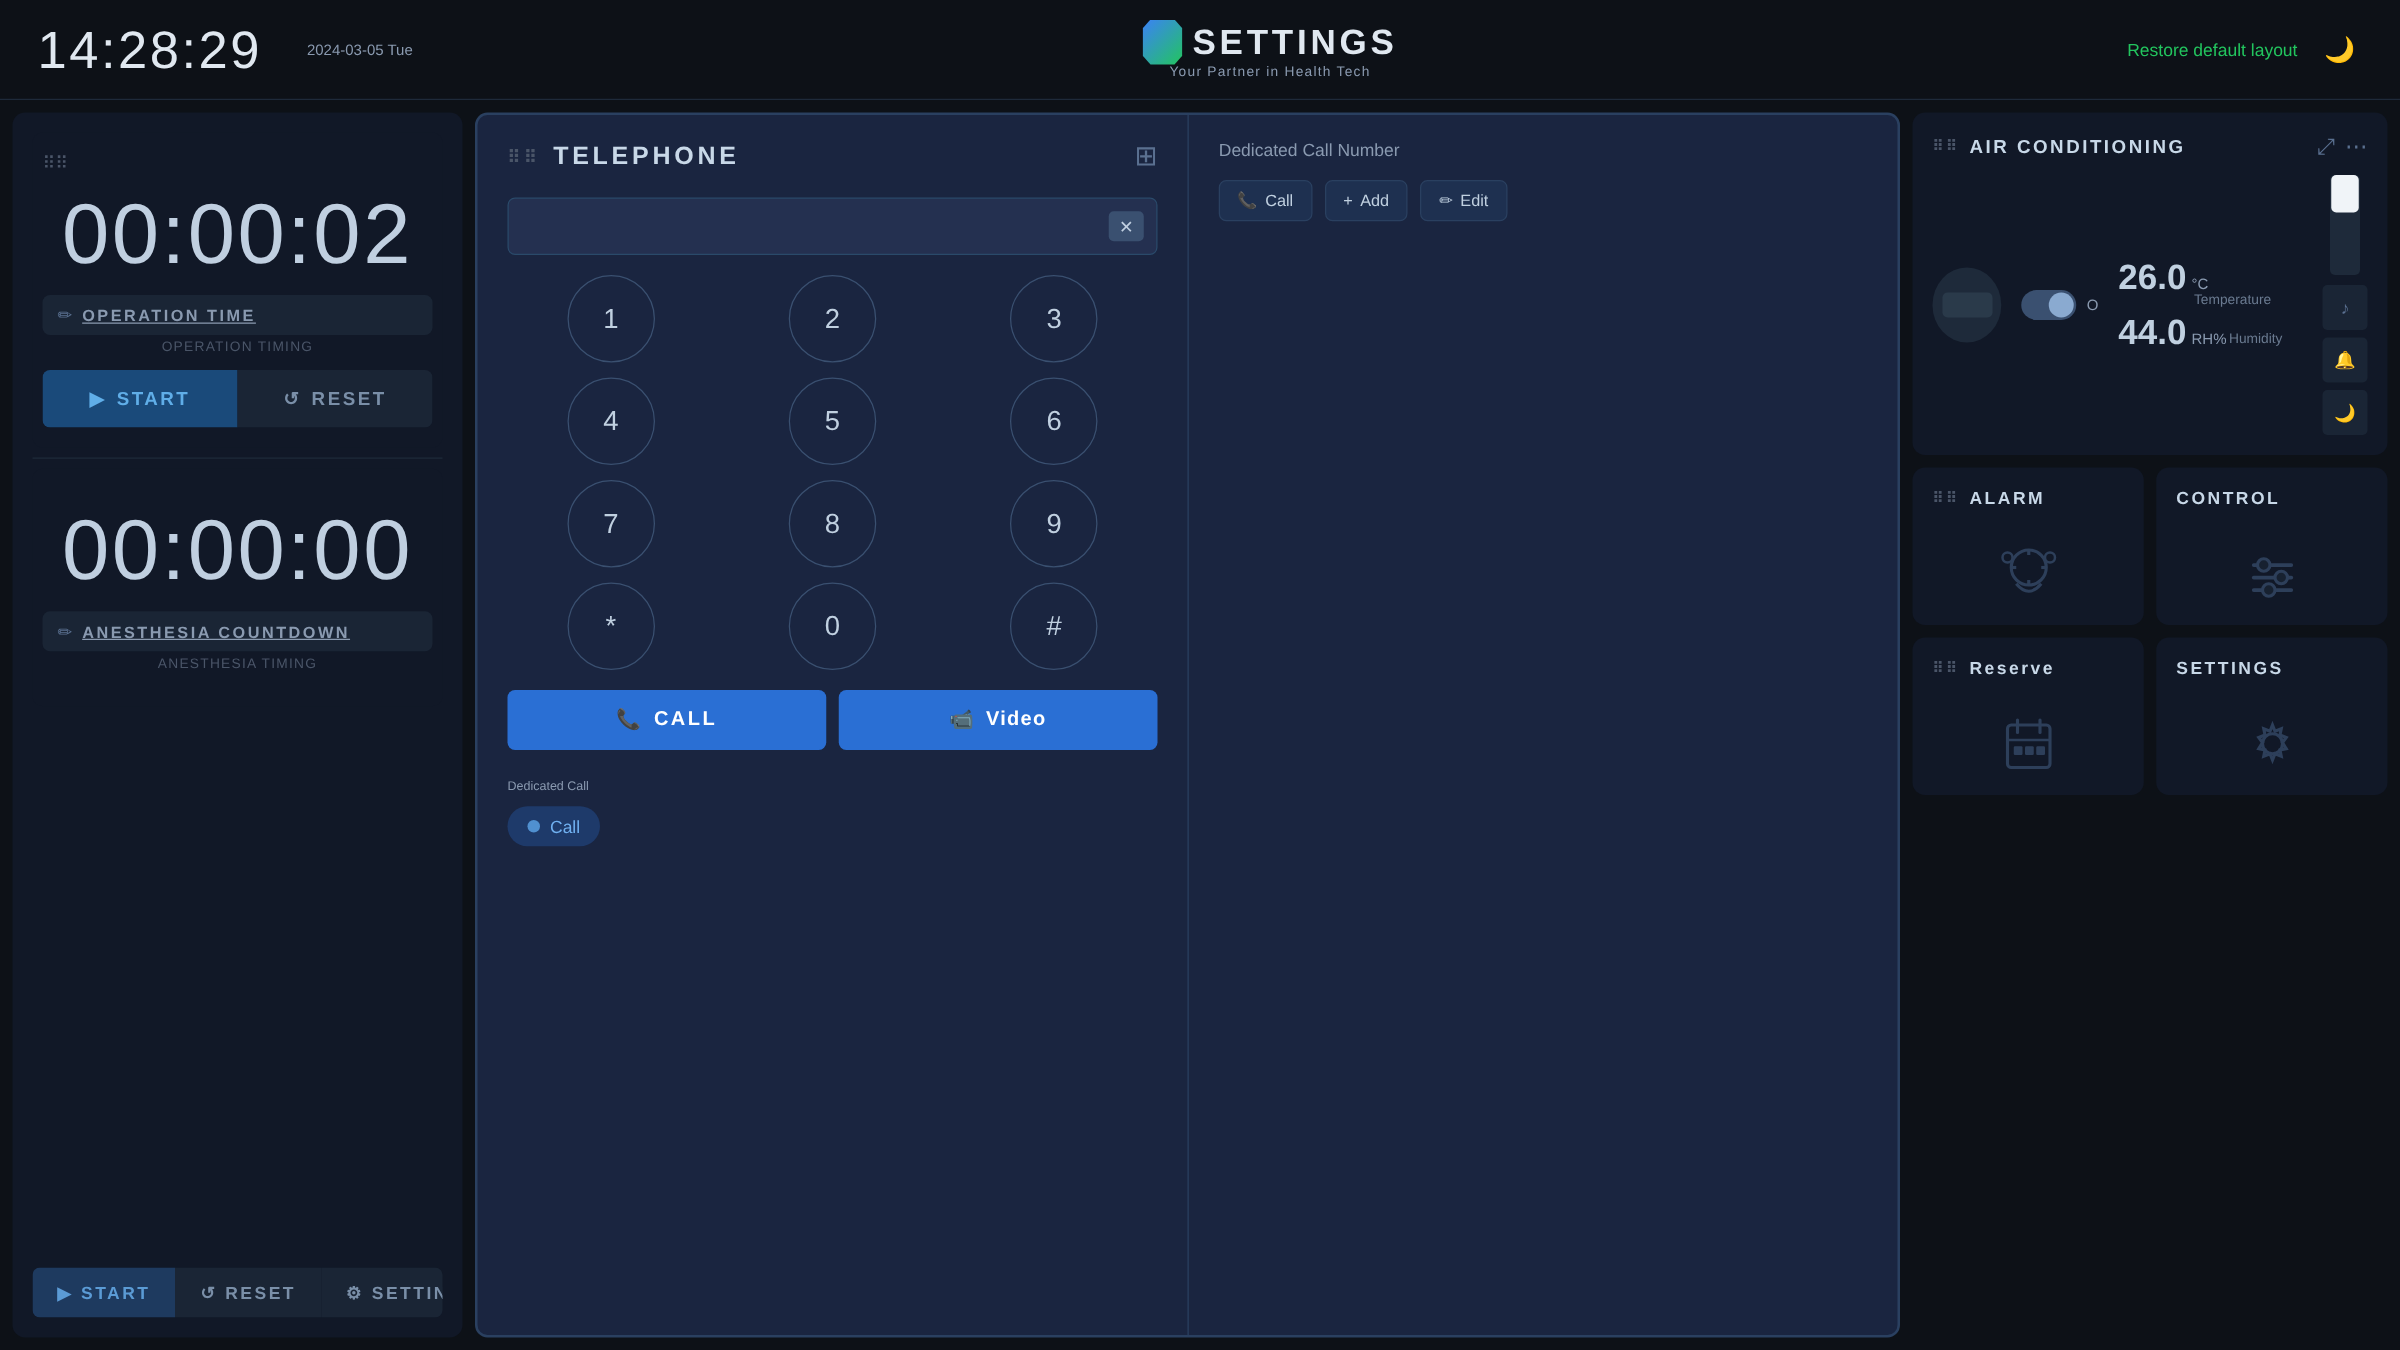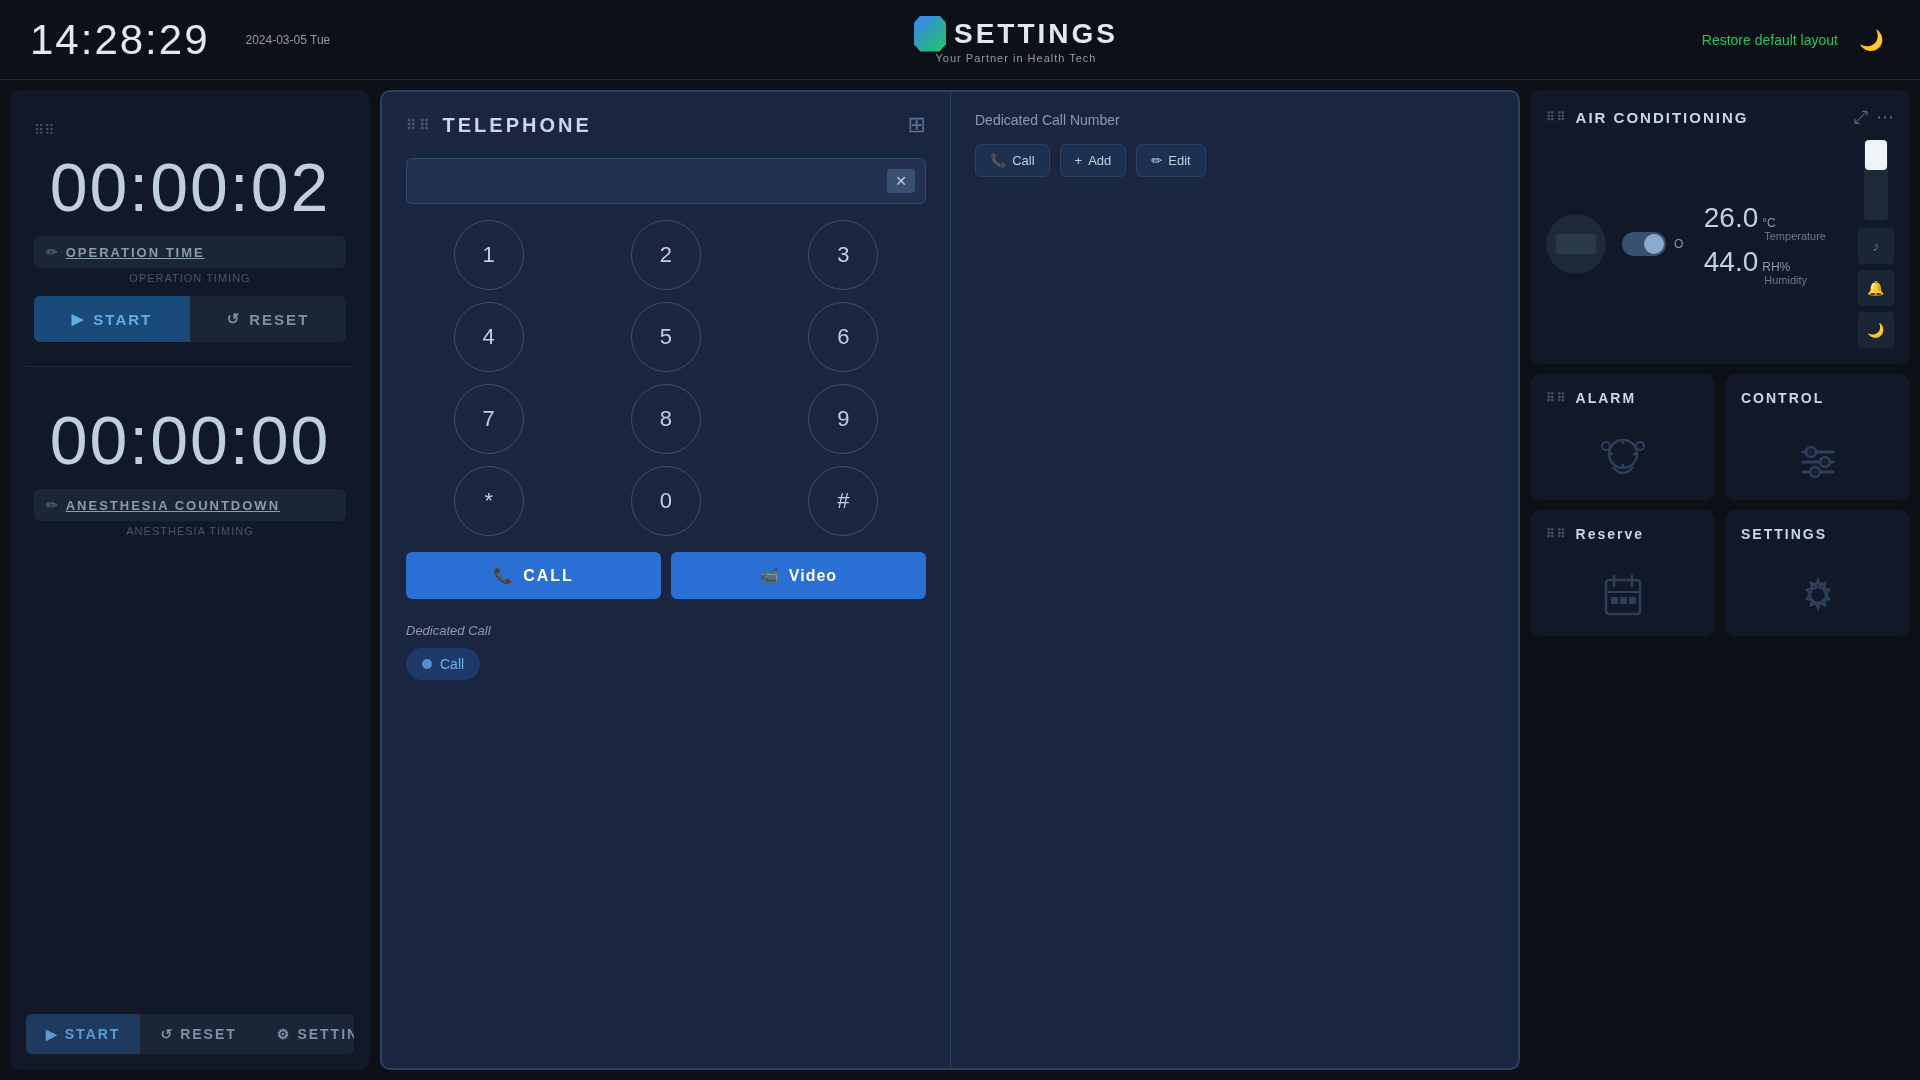--- a/index.html
+++ b/index.html
@@ -345,21 +345,21 @@
       font-size: 16px;
       font-weight: 700;
       letter-spacing: 1px;
       cursor: pointer;
       display: flex;
       align-items: center;
       justify-content: center;
       gap: 8px;
     }
     .dedicated-call-section { margin-top: 8px; }
-    .dedicated-call-label { font-size: 13px; color: #8a9ab0; margin-bottom: 10px; font-style: italic; }
+    .dedicated-call-label { font-size: 10px; color: #8a9ab0; margin-bottom: 10px; }
     .dedicated-call-btn {
       background: #1e3a6a;
       border: none;
       color: #70b0f0;
       padding: 8px 16px;
       border-radius: 20px;
       font-size: 14px;
       cursor: pointer;
       display: flex;
       align-items: center;
@@ -450,21 +450,21 @@
       width: 20px;
       height: 20px;
       border-radius: 50%;
       background: #8aaad0;
       position: absolute;
       top: 2px;
       right: 2px;
     }
     .ac-stat-value {
       font-size: 28px;
-      font-weight: 400;
+      font-weight: 700;
       color: #c0d0e0;
     }
     .ac-stat-unit {
       font-size: 12px;
       color: #8a9ab0;
     }
     .ac-stat-label {
       font-size: 11px;
       color: #6a7a90;
       margin-left: 2px;
@@ -712,21 +712,21 @@
         <div style="display:flex;flex-direction:column;gap:4px;margin-left:auto;margin-right:16px">
           <div style="display:flex;align-items:baseline;gap:4px">
             <span class="ac-stat-value">26.0</span>
             <span style="display:flex;flex-direction:column;line-height:1.1">
               <span class="ac-stat-unit">°C</span>
               <span class="ac-stat-label">Temperature</span>
             </span>
           </div>
           <div style="display:flex;align-items:baseline;gap:4px">
             <span class="ac-stat-value">44.0</span>
-            <span style="display:flex;flex-direction:column;line-height:1.1">
+            <span style="display:flex;line-height:1.1">
               <span class="ac-stat-unit">RH%</span>
               <span class="ac-stat-label">Humidity</span>
             </span>
           </div>
         </div>
         <div style="display:flex;flex-direction:column;gap:8px;align-items:center">
           <div class="slider-vertical">
             <div class="slider-thumb"></div>
           </div>
           <div style="display:flex;flex-direction:column;gap:6px">

